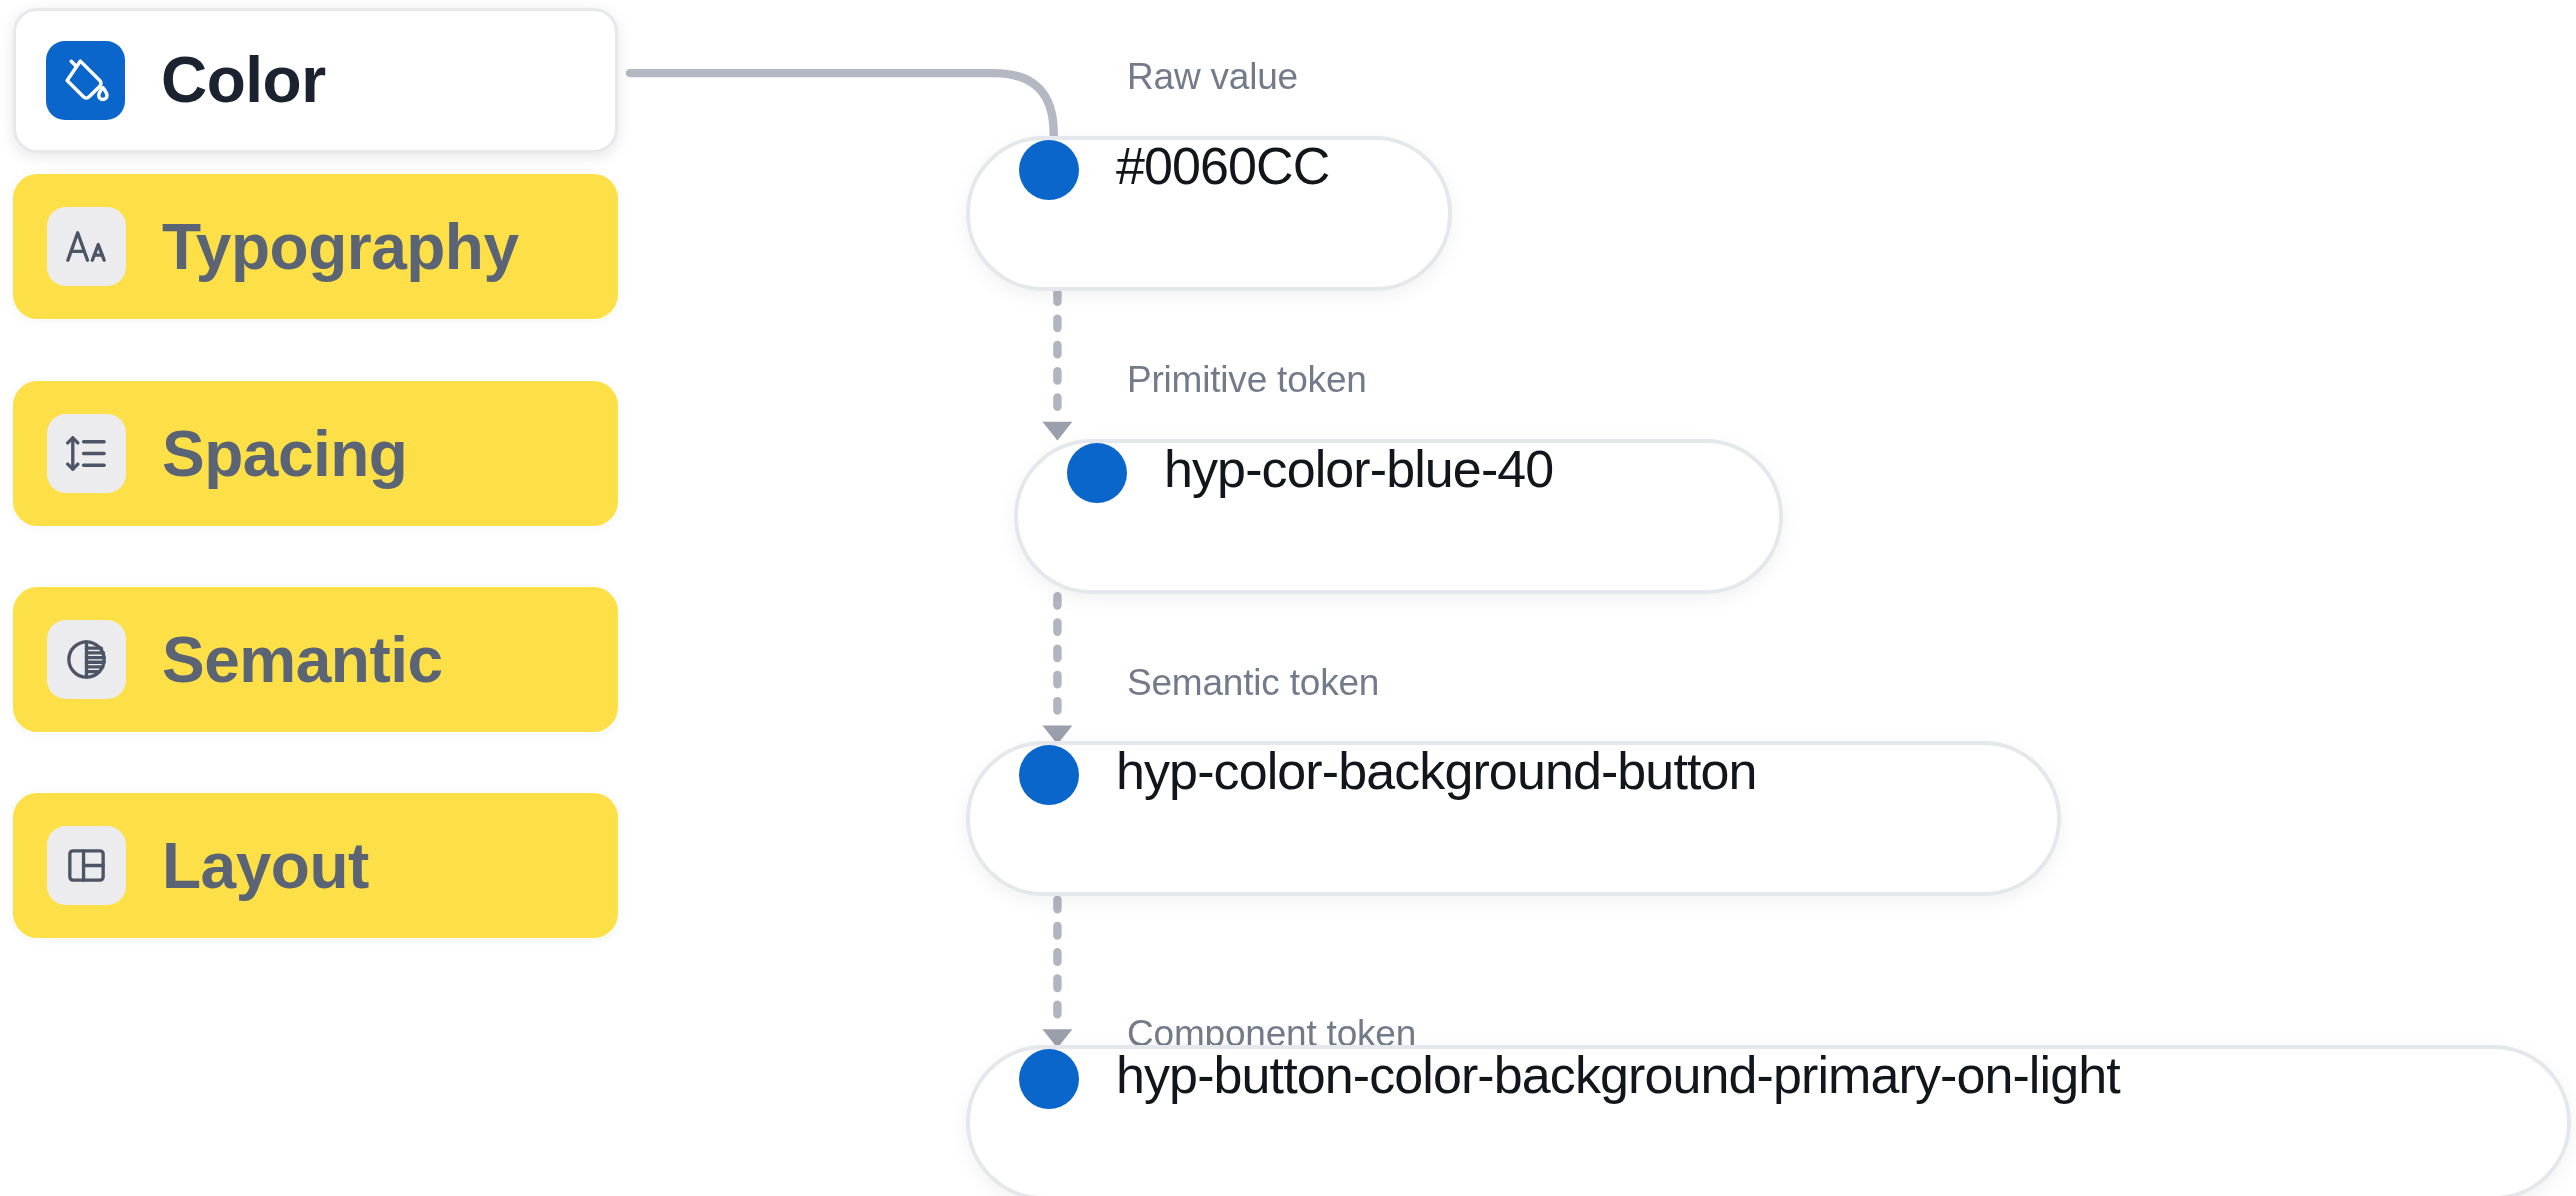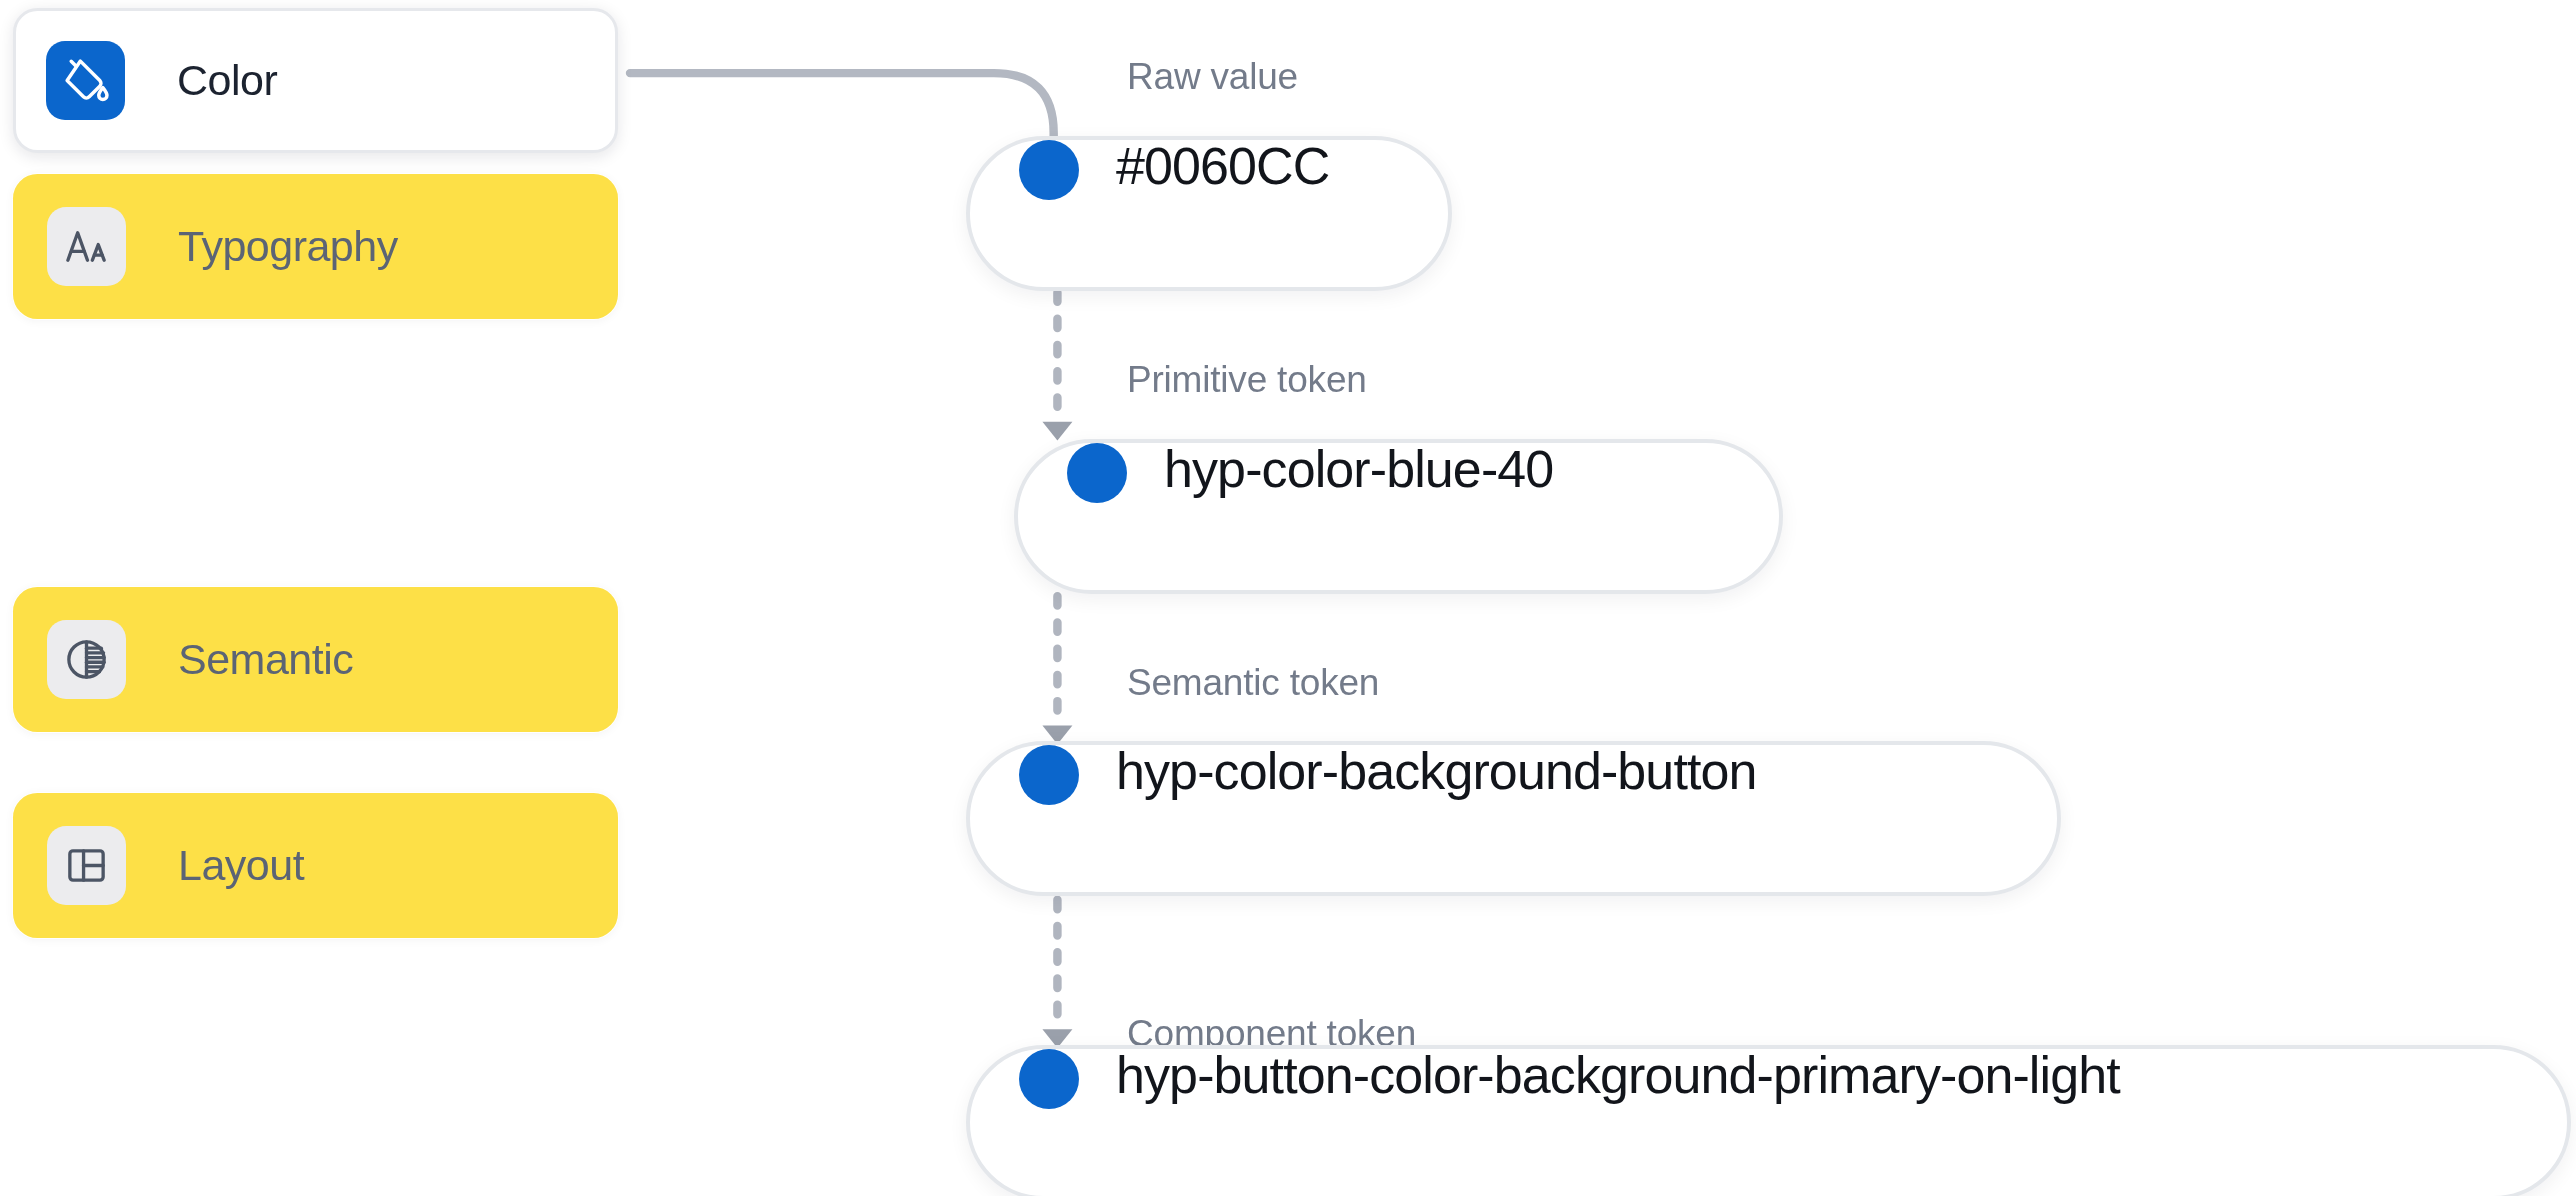--- a/index.html
+++ b/index.html
@@ -37,25 +37,25 @@
     width: 79px; height: 79px;
     border-radius: 19px;
     background: #ececee;
     display: flex; align-items: center; justify-content: center;
     flex: 0 0 auto;
   }
   .nav-item.active .nav-icon { background: #0b66cc; }
   .nav-icon svg { display:block; }
 
   .nav-label {
-    margin-left: 52px;
-    font-size: 43px;
+    margin-left: 36px;
+    font-size: 64px;
     line-height: 1;
     color: #5b6475;
-    font-weight: 400;
+    font-weight: 700;
     letter-spacing: -0.5px;
     white-space: nowrap;
   }
   .nav-item.active .nav-label { color: #1c2330; }
 
   
   #wires { position:absolute; left:0; top:0; width:2576px; height:1196px; pointer-events:none; }
 
   
   .card-group { position: absolute; }
@@ -134,20 +134,33 @@
         <svg width="47" height="47" viewBox="0 0 24 24" fill="none" stroke="#4c5565" stroke-width="1.7" stroke-linecap="round" stroke-linejoin="round">
           <path d="M2.5 19 L7.5 5 L12.5 19"></path>
           <path d="M4.3 14.5 H10.8"></path>
           <path d="M15 19 L18 11 L21 19"></path>
           <path d="M16 16.4 H20"></path>
         </svg>
       </span>
       <span class="nav-label">Typography</span>
     </div>
 
+    <div class="nav-item" style="top:381px;">
+      <span class="nav-icon">
+        <svg width="47" height="47" viewBox="0 0 24 24" fill="none" stroke="#4c5565" stroke-width="1.7" stroke-linecap="round" stroke-linejoin="round">
+          <path d="M5 4 V20"></path>
+          <path d="M2.4 6.6 L5 4 L7.6 6.6"></path>
+          <path d="M2.4 17.4 L5 20 L7.6 17.4"></path>
+          <path d="M10.5 6 H21"></path>
+          <path d="M10.5 12 H21"></path>
+          <path d="M10.5 18 H21"></path>
+        </svg>
+      </span>
+      <span class="nav-label">Spacing</span>
+    </div>
 
     <div class="nav-item" style="top:587px;">
       <span class="nav-icon">
         <svg width="47" height="47" viewBox="0 0 24 24" fill="none" stroke="#4c5565" stroke-width="1.7" stroke-linecap="round" stroke-linejoin="round">
           <circle cx="12" cy="12" r="9"></circle>
           <path d="M12 3 V21"></path>
           <path d="M12 6.2 H19.6"></path>
           <path d="M12 8.6 H20.7"></path>
           <path d="M12 11 H21"></path>
           <path d="M12 13.4 H21"></path>

